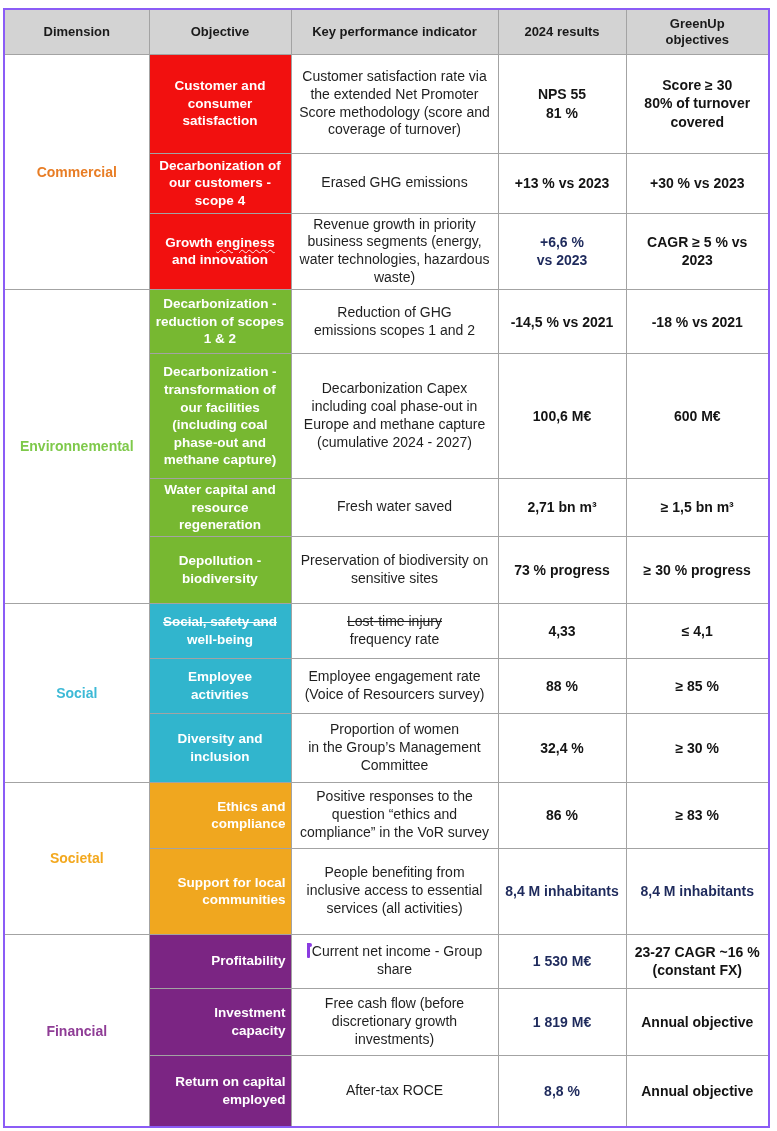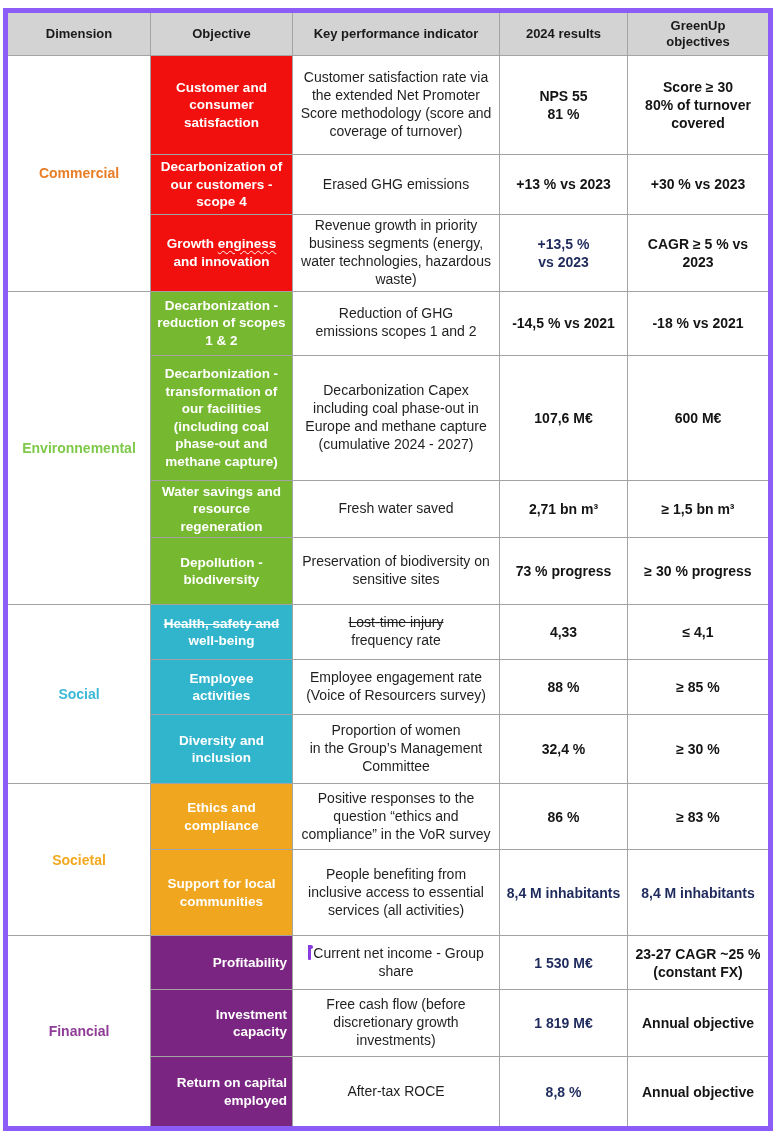--- a/index.html
+++ b/index.html
@@ -7,21 +7,21 @@
     width: 777px; height: 1131px;
     font-family: "Liberation Sans", sans-serif;
     color: #1c1c1c;
     overflow: hidden;
   }
   table.kpi-table {
     border-collapse: collapse;
     table-layout: fixed;
     width: 765px;
     margin: 8px 0 0 3px;
-    border: 5px solid #8b5cf6;
+    border: 2px solid #8b5cf6;
   }
   td, th {
     border: 1px solid #a3a3a3;
     padding: 2px 5px;
     text-align: center;
     vertical-align: middle;
     overflow: hidden;
   }
   td span, th span { white-space: pre-line; }
   th {
@@ -40,21 +40,21 @@
   .lab-fin { color: var(--financial_label, #8f3d96); }
   .obj {
     color: #ffffff;
     font-weight: bold;
     font-size: 13.5px;
     line-height: 1.3;
   }
   .bg-com { background: var(--commercial_bg, #f2100f); }
   .bg-env { background: var(--environmental_bg, #77b831); text-align: center; }
   .bg-soc { background: var(--social_bg, #31b5cd); }
-  .bg-sot { background: var(--societal_bg, #f0a71f); }
+  .bg-sot { background: var(--societal_bg, #f0a71f); text-align: right; }
   .bg-fin { background: var(--financial_bg, #7b2583); text-align: right; }
   .kpi {
     background: #fff;
     font-size: 14px;
     color: #1f1f1f;
     line-height: 1.28;
   }
   .res {
     background: #fff;
     font-size: 14px;
@@ -126,21 +126,21 @@
 our customers -
 scope 4</span></td>
     <td class="kpi"><span>Erased GHG emissions</span></td>
     <td class="res"><span>+13 % vs 2023</span></td>
     <td class="res"><span>+30 % vs 2023</span></td>
   </tr>
   <tr style="height:76px">
     <td class="obj bg-com"><span>Growth </span><span class="typo">enginess</span><span>
 and innovation</span></td>
     <td class="kpi"><span>Revenue growth in priority business segments (energy, water technologies, hazardous waste)</span></td>
-    <td class="res navy"><span>+13,5 %
+    <td class="res navy"><span>+6,6 %
 vs 2023</span></td>
     <td class="res"><span>CAGR ≥ 5 % vs 2023</span></td>
   </tr>
 
   <tr style="height:64px">
     <td class="dim" rowspan="4"><span class="dim-label lab-env">Environnemental</span></td>
     <td class="obj bg-env"><span>Decarbonization -
 reduction of scopes
 1 &amp; 2</span></td>
     <td class="kpi"><span>Reduction of GHG
@@ -149,42 +149,42 @@
     <td class="res"><span>-18 % vs 2021</span></td>
   </tr>
   <tr style="height:125px">
     <td class="obj bg-env"><span>Decarbonization -
 transformation of
 our facilities
 (including coal
 phase-out and
 methane capture)</span></td>
     <td class="kpi"><span>Decarbonization Capex including coal phase-out in Europe and methane capture (cumulative 2024 - 2027)</span></td>
-    <td class="res"><span>107,6 M€</span></td>
+    <td class="res"><span>100,6 M€</span></td>
     <td class="res"><span>600 M€</span></td>
   </tr>
   <tr style="height:56px">
-    <td class="obj bg-env"><span>Water savings and
+    <td class="obj bg-env"><span>Water capital and
 resource
 regeneration</span></td>
     <td class="kpi"><span>Fresh water saved</span></td>
     <td class="res"><span>2,71 bn m³</span></td>
     <td class="res"><span>≥ 1,5 bn m³</span></td>
   </tr>
   <tr style="height:67px">
     <td class="obj bg-env"><span>Depollution -
 biodiversity</span></td>
     <td class="kpi"><span>Preservation of biodiversity on sensitive sites</span></td>
     <td class="res"><span>73 % progress</span></td>
     <td class="res"><span>≥ 30 % progress</span></td>
   </tr>
 
   <tr style="height:55px">
     <td class="dim" rowspan="3"><span class="dim-label lab-soc">Social</span></td>
-    <td class="obj bg-soc"><span class="struck">Health, safety and</span><span>
+    <td class="obj bg-soc"><span class="struck">Social, safety and</span><span>
 well-being</span></td>
     <td class="kpi"><span class="struck">Lost-time injury</span><span>
 frequency rate</span></td>
     <td class="res"><span>4,33</span></td>
     <td class="res"><span>≤ 4,1</span></td>
   </tr>
   <tr style="height:55px">
     <td class="obj bg-soc"><span>Employee
 activities</span></td>
     <td class="kpi"><span>Employee engagement rate (Voice of Resourcers survey)</span></td>
@@ -214,21 +214,21 @@
     <td class="kpi"><span>People benefiting from inclusive access to essential services (all activities)</span></td>
     <td class="res navy"><span>8,4 M inhabitants</span></td>
     <td class="res navy"><span>8,4 M inhabitants</span></td>
   </tr>
 
   <tr style="height:54px">
     <td class="dim" rowspan="3"><span class="dim-label lab-fin">Financial</span></td>
     <td class="obj bg-fin"><span>Profitability</span></td>
     <td class="kpi"><span class="caret"></span><span>Current net income - Group share</span></td>
     <td class="res navy"><span>1 530 M€</span></td>
-    <td class="res"><span>23-27 CAGR ~25 %
+    <td class="res"><span>23-27 CAGR ~16 %
 (constant FX)</span></td>
   </tr>
   <tr style="height:67px">
     <td class="obj bg-fin"><span>Investment
 capacity</span></td>
     <td class="kpi"><span>Free cash flow (before discretionary growth investments)</span></td>
     <td class="res navy"><span>1 819 M€</span></td>
     <td class="res"><span>Annual objective</span></td>
   </tr>
   <tr style="height:72px">

